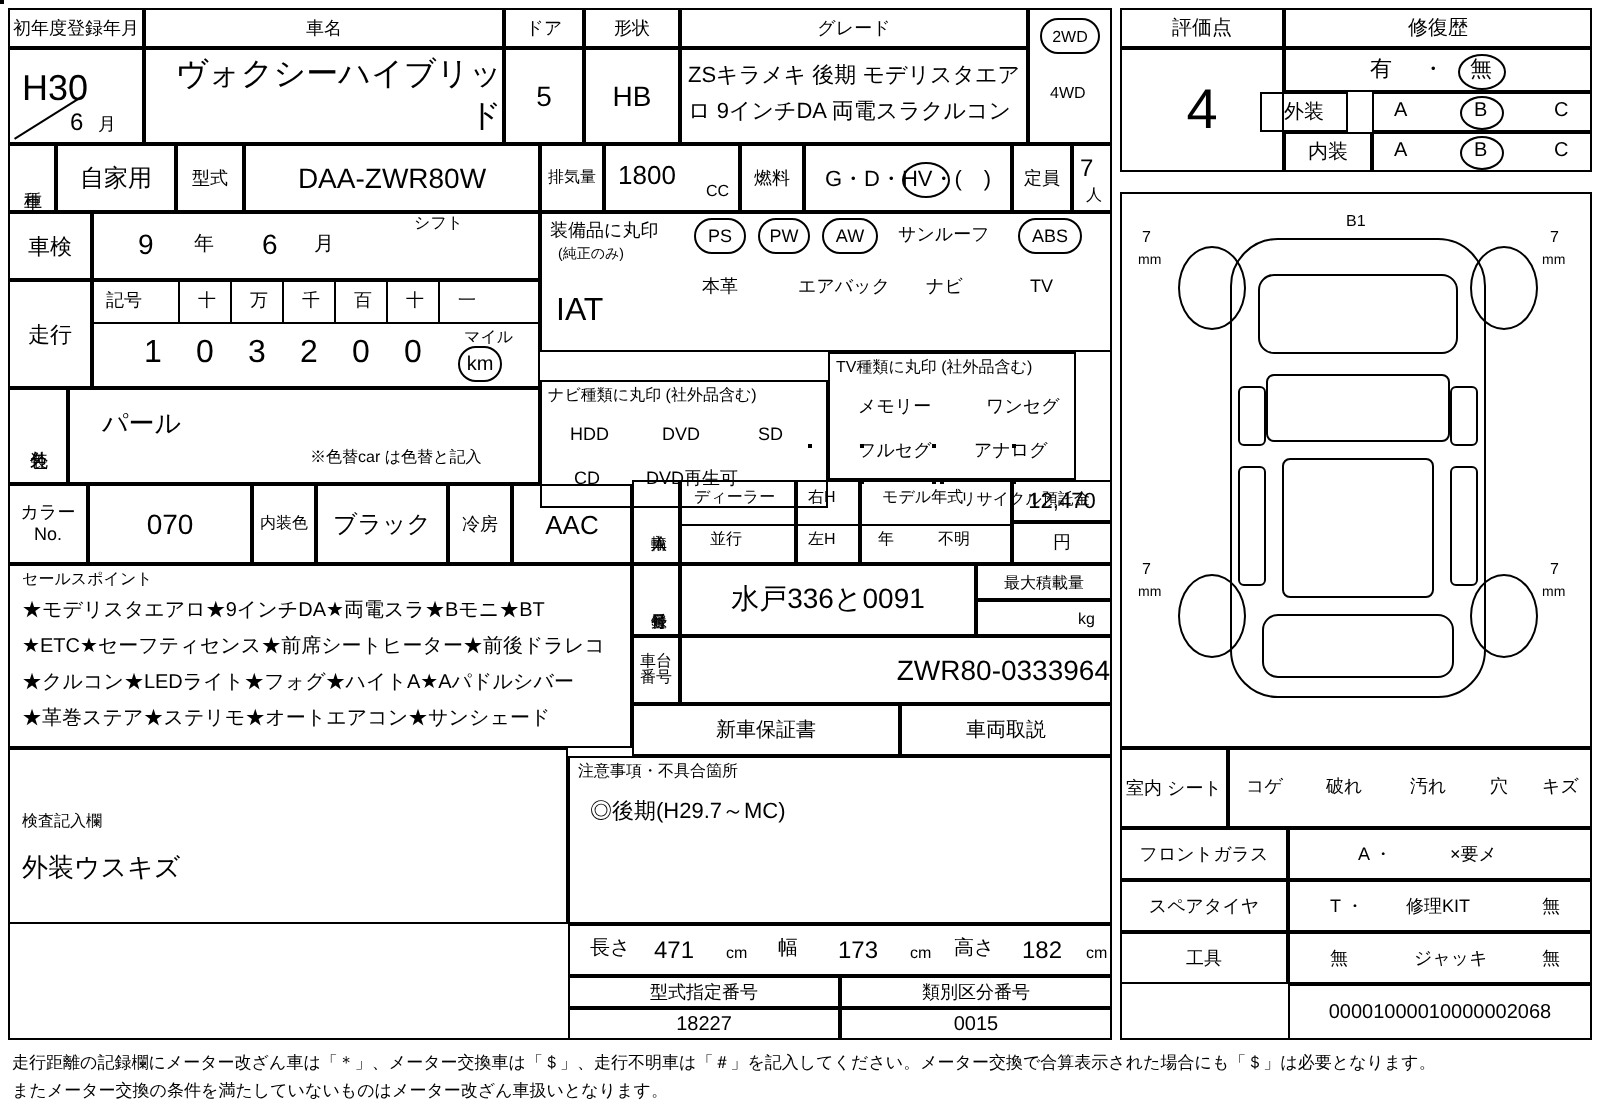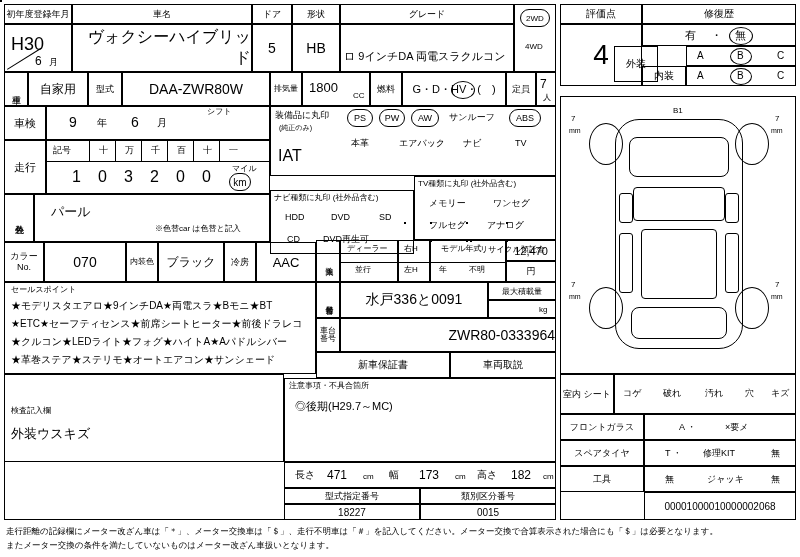--- a/index.html
+++ b/index.html
@@ -119,20 +119,21 @@
     <span class="f9">形状</span>
   </div>
   <div class="bx ctr" style="left:292px; top:24px; width:48px; height:48px;">
     <span class="f14 b">HB</span>
   </div>
 
   <div class="bx ctr" style="left:340px; top:4px; width:174px; height:20px;">
     <span class="f9">グレード</span>
   </div>
   <div class="bx" style="left:340px; top:24px; width:174px; height:48px;">
+    <div class="lbl f11" style="left:3px; top:8px;">ZSキラメキ 後期 モデリスタエア</div>
     <div class="lbl f11" style="left:3px; top:26px;">ロ 9インチDA 両電スラクルコン</div>
   </div>
 
   <div class="bx" style="left:514px; top:4px; width:42px; height:68px;">
     <div class="circ f8" style="left:5px; top:4px; width:30px; height:18px; border-radius:9px;">
       <span>2WD</span>
     </div>
     <div class="lbl f8" style="left:10px; top:38px;">4WD</div>
   </div>
 
@@ -235,21 +236,21 @@
   <div class="lbl f16 b" style="left:278px; top:148px;">IAT</div>
 
   <div class="bx" style="left:270px; top:176px; width:144px; height:64px;margin-top:14px;">
     <div class="lbl f8" style="left:3px; top:3px;">ナビ種類に丸印 (社外品含む)</div>
     <div class="lbl f9" style="left:14px; top:22px;">HDD</div>
     <div class="lbl f9" style="left:60px; top:22px;">DVD</div>
     <div class="lbl f9" style="left:108px; top:22px;">SD</div>
     <div class="lbl f9" style="left:16px; top:44px;">CD</div>
     <div class="lbl f9" style="left:52px; top:44px;">DVD再生可</div>
   </div>
-  <div class="bx" style="left:414px; top:176px; width:142px; height:64px;">
+  <div class="bx" style="left:414px; top:176px; width:124px; height:64px;">
     <div class="lbl f8" style="left:3px; top:3px;">TV種類に丸印 (社外品含む)</div>
     <div class="lbl f9" style="left:14px; top:22px;">メモリー</div>
     <div class="lbl f9" style="left:78px; top:22px;">ワンセグ</div>
     <div class="lbl f9" style="left:14px; top:44px;">フルセグ</div>
     <div class="lbl f9" style="left:72px; top:44px;">アナログ</div>
   </div>
 
   <div class="bx ctr" style="left:4px; top:194px; width:30px; height:48px;">
     <span class="f9" style="writing-mode:vertical-rl;">外装色</span>
   </div>
@@ -404,21 +405,21 @@
   </div>
   <div class="bx ctr" style="left:642px; top:4px; width:154px; height:20px;">
     <span class="f10">修復歴</span>
   </div>
   <div class="bx" style="left:642px; top:24px; width:154px; height:22px;">
     <div class="lbl f11" style="left:42px; top:5px;">有</div>
     <div class="lbl f11" style="left:68px; top:5px;">・</div>
     <div class="lbl f11" style="left:92px; top:5px;">無</div>
     <div class="ocirc" style="left:86px; top:2px; width:24px; height:18px;"></div>
   </div>
-  <div class="bx ctr" style="left:614px; top:46px; width:44px; height:36px;">
+  <div class="bx ctr" style="left:630px; top:46px; width:44px; height:20px;">
     <span class="f10">外装</span>
   </div>
   <div class="bx" style="left:686px; top:46px; width:110px; height:20px;">
     <div class="lbl f10" style="left:10px; top:4px;">A</div>
     <div class="lbl f10" style="left:50px; top:4px;">B</div>
     <div class="lbl f10" style="left:90px; top:4px;">C</div>
     <div class="ocirc" style="left:43px; top:1px; width:22px; height:17px;"></div>
   </div>
   <div class="bx ctr" style="left:642px; top:66px; width:44px; height:20px;">
     <span class="f10">内装</span>

